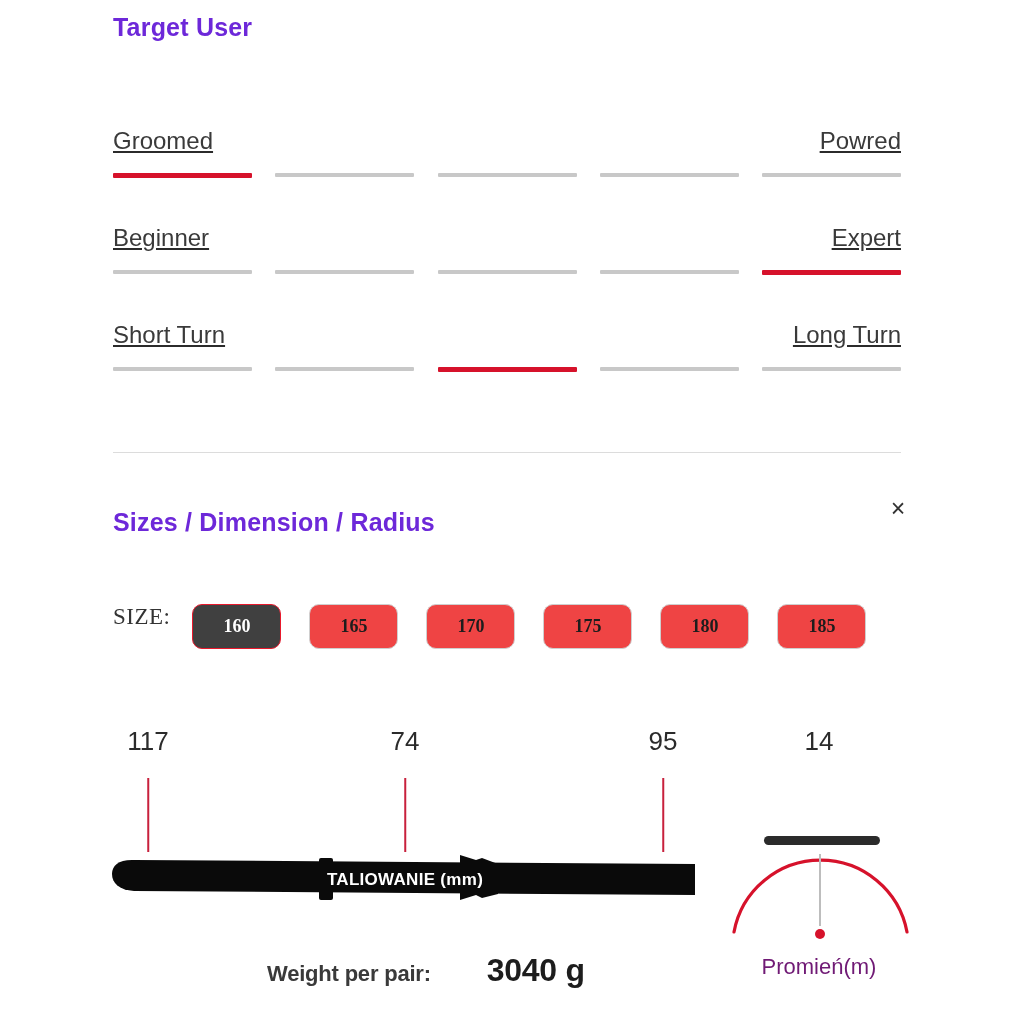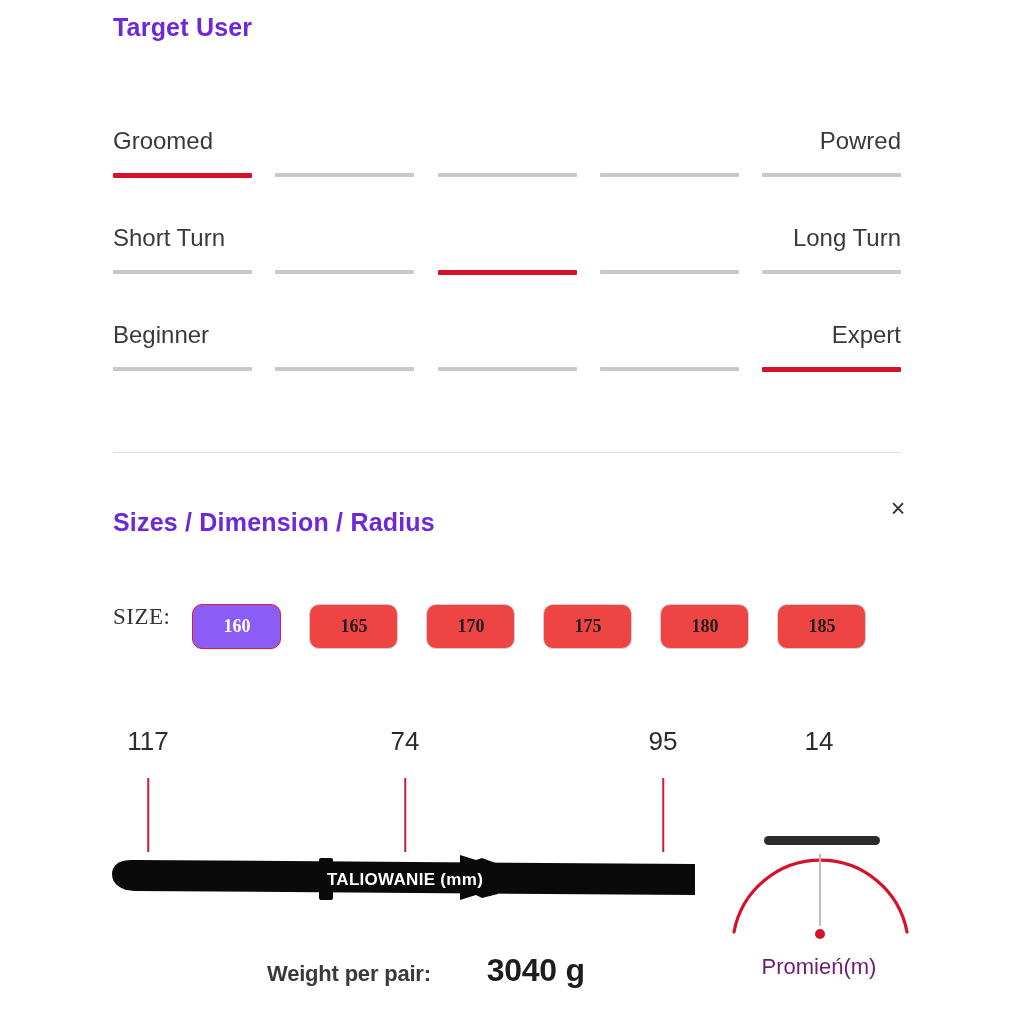--- a/index.html
+++ b/index.html
@@ -49,20 +49,21 @@
   }
   .rating-row {
     position: relative;
     height: 97px;
   }
   .rating-labels {
     display: flex;
     justify-content: space-between;
     align-items: flex-start;
     height: 34px;
+    text-decoration: underline;
   }
   .rating-label {
     font-size: 24px;
     color: #3a3a3a;
     font-weight: 400;
     line-height: 34px;
     white-space: nowrap;
   }
   .rating-track {
     position: absolute;
@@ -135,21 +136,21 @@
     font-weight: bold;
     display: flex;
     align-items: center;
     justify-content: center;
     margin-right: 28px;
     box-sizing: border-box;
     cursor: pointer;
   }
   .size-pill:last-child { margin-right: 4px; }
   .size-pill.selected {
-    background: #8b5cf6;
+    background: #404040;
     border-color: #E8192C;
     color: #ffffff;
   }
 
   
   .ski-diagram {
     position: absolute;
     left: 110px;
     top: 726px;
     width: 600px;
@@ -261,43 +262,43 @@
         <span class="seg active"></span>
         <span class="seg"></span>
         <span class="seg"></span>
         <span class="seg"></span>
         <span class="seg"></span>
       </div>
     </div>
 
     <div class="rating-row">
       <div class="rating-labels">
+        <span class="rating-label">Beginner</span>
+        <span class="rating-label">Expert</span>
+      </div>
+      <div class="rating-track">
+        <span class="seg"></span>
+        <span class="seg"></span>
+        <span class="seg"></span>
+        <span class="seg"></span>
+        <span class="seg active"></span>
+      </div>
+    </div>
+
+    <div class="rating-row">
+      <div class="rating-labels">
         <span class="rating-label">Short Turn</span>
         <span class="rating-label">Long Turn</span>
       </div>
       <div class="rating-track">
         <span class="seg"></span>
         <span class="seg"></span>
         <span class="seg active"></span>
         <span class="seg"></span>
         <span class="seg"></span>
-      </div>
-    </div>
-
-    <div class="rating-row">
-      <div class="rating-labels">
-        <span class="rating-label">Beginner</span>
-        <span class="rating-label">Expert</span>
-      </div>
-      <div class="rating-track">
-        <span class="seg"></span>
-        <span class="seg"></span>
-        <span class="seg"></span>
-        <span class="seg"></span>
-        <span class="seg active"></span>
       </div>
     </div>
 
   </div>
 
   <div class="divider"></div>
 
   <div class="section-title" id="sizes-title">Sizes / Dimension / Radius</div>
 
   <div id="close-icon">×</div>

